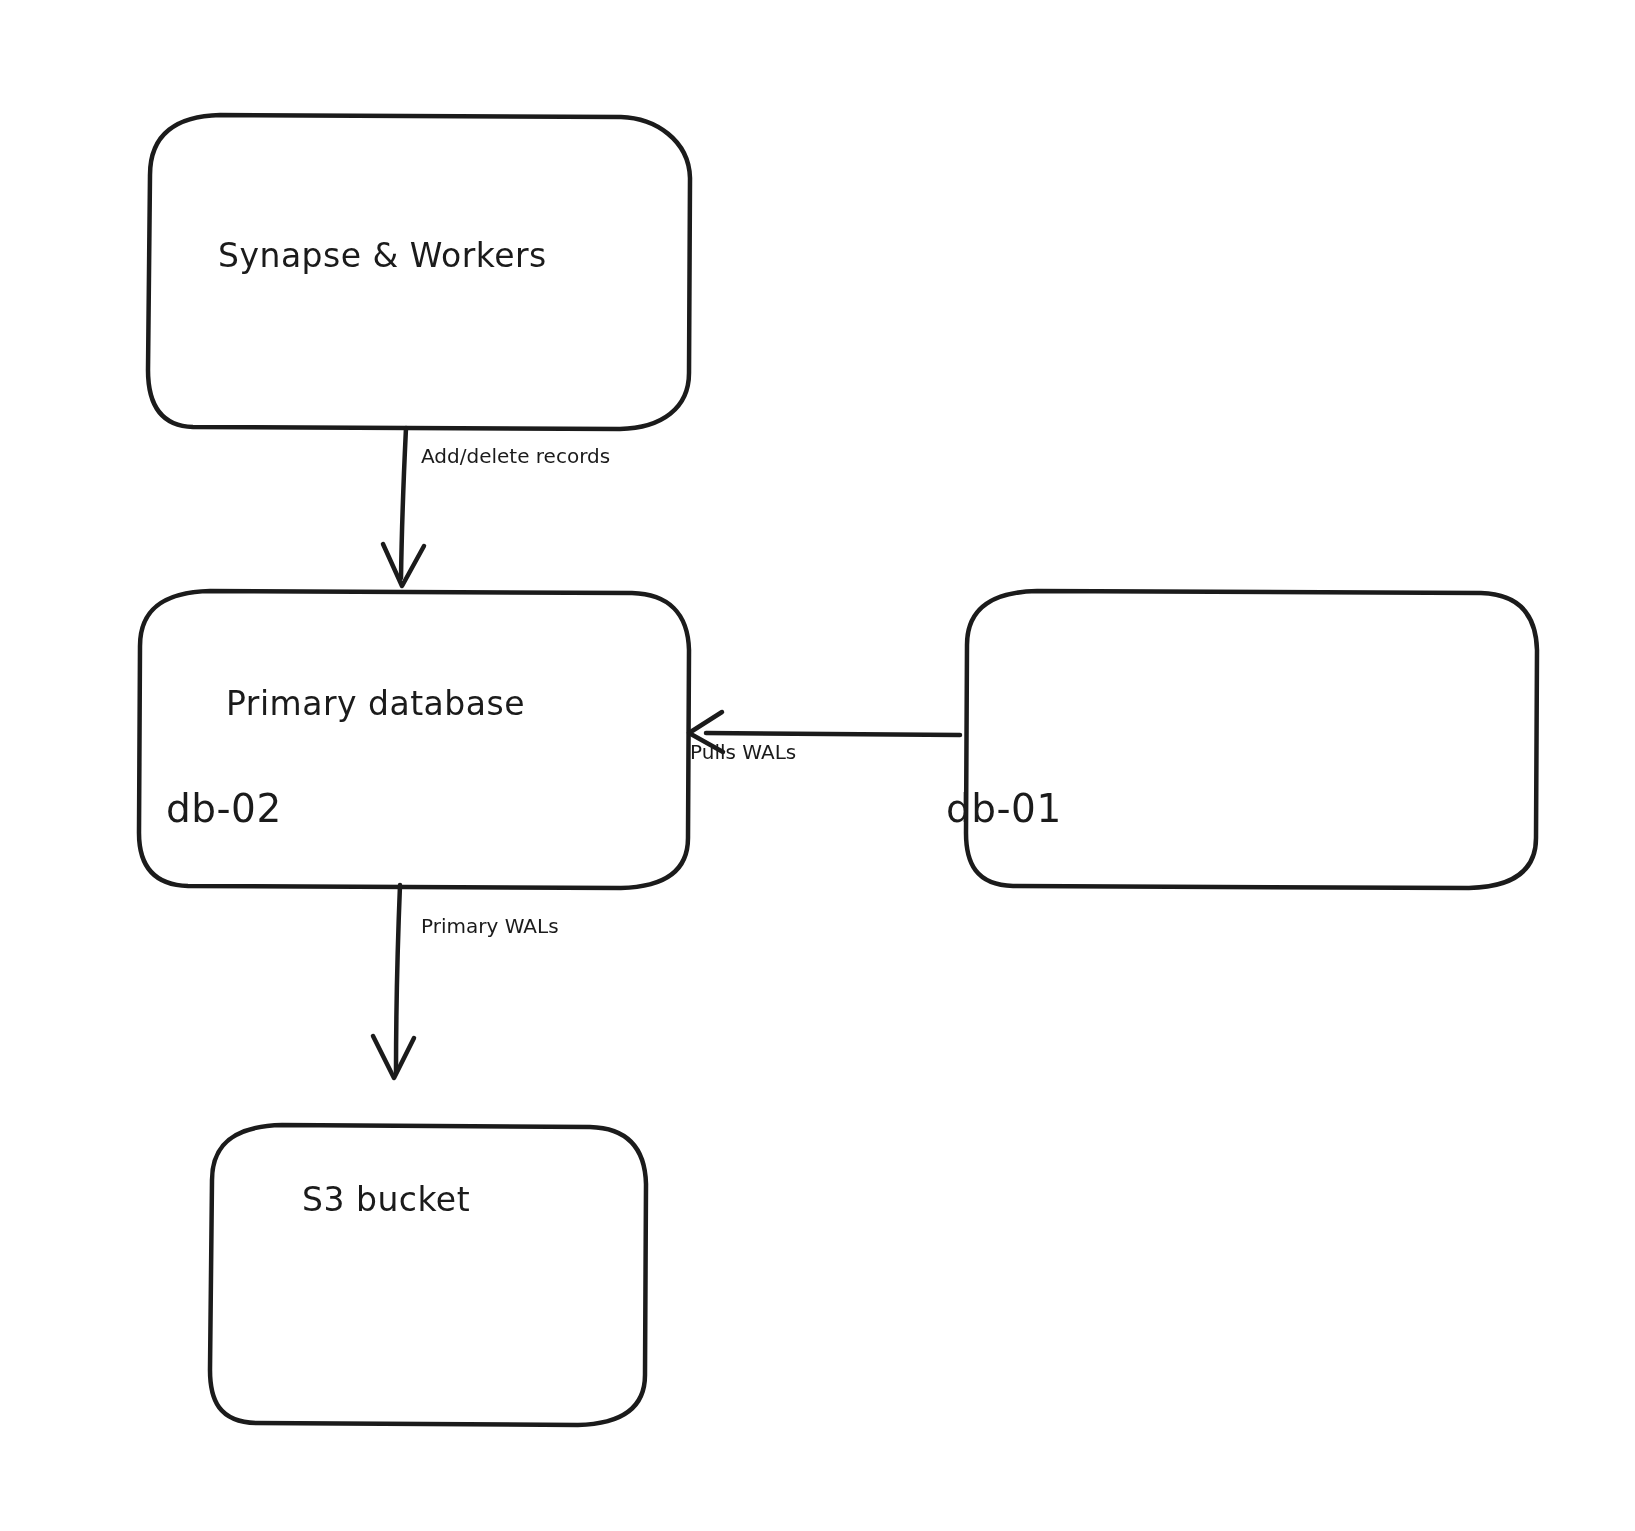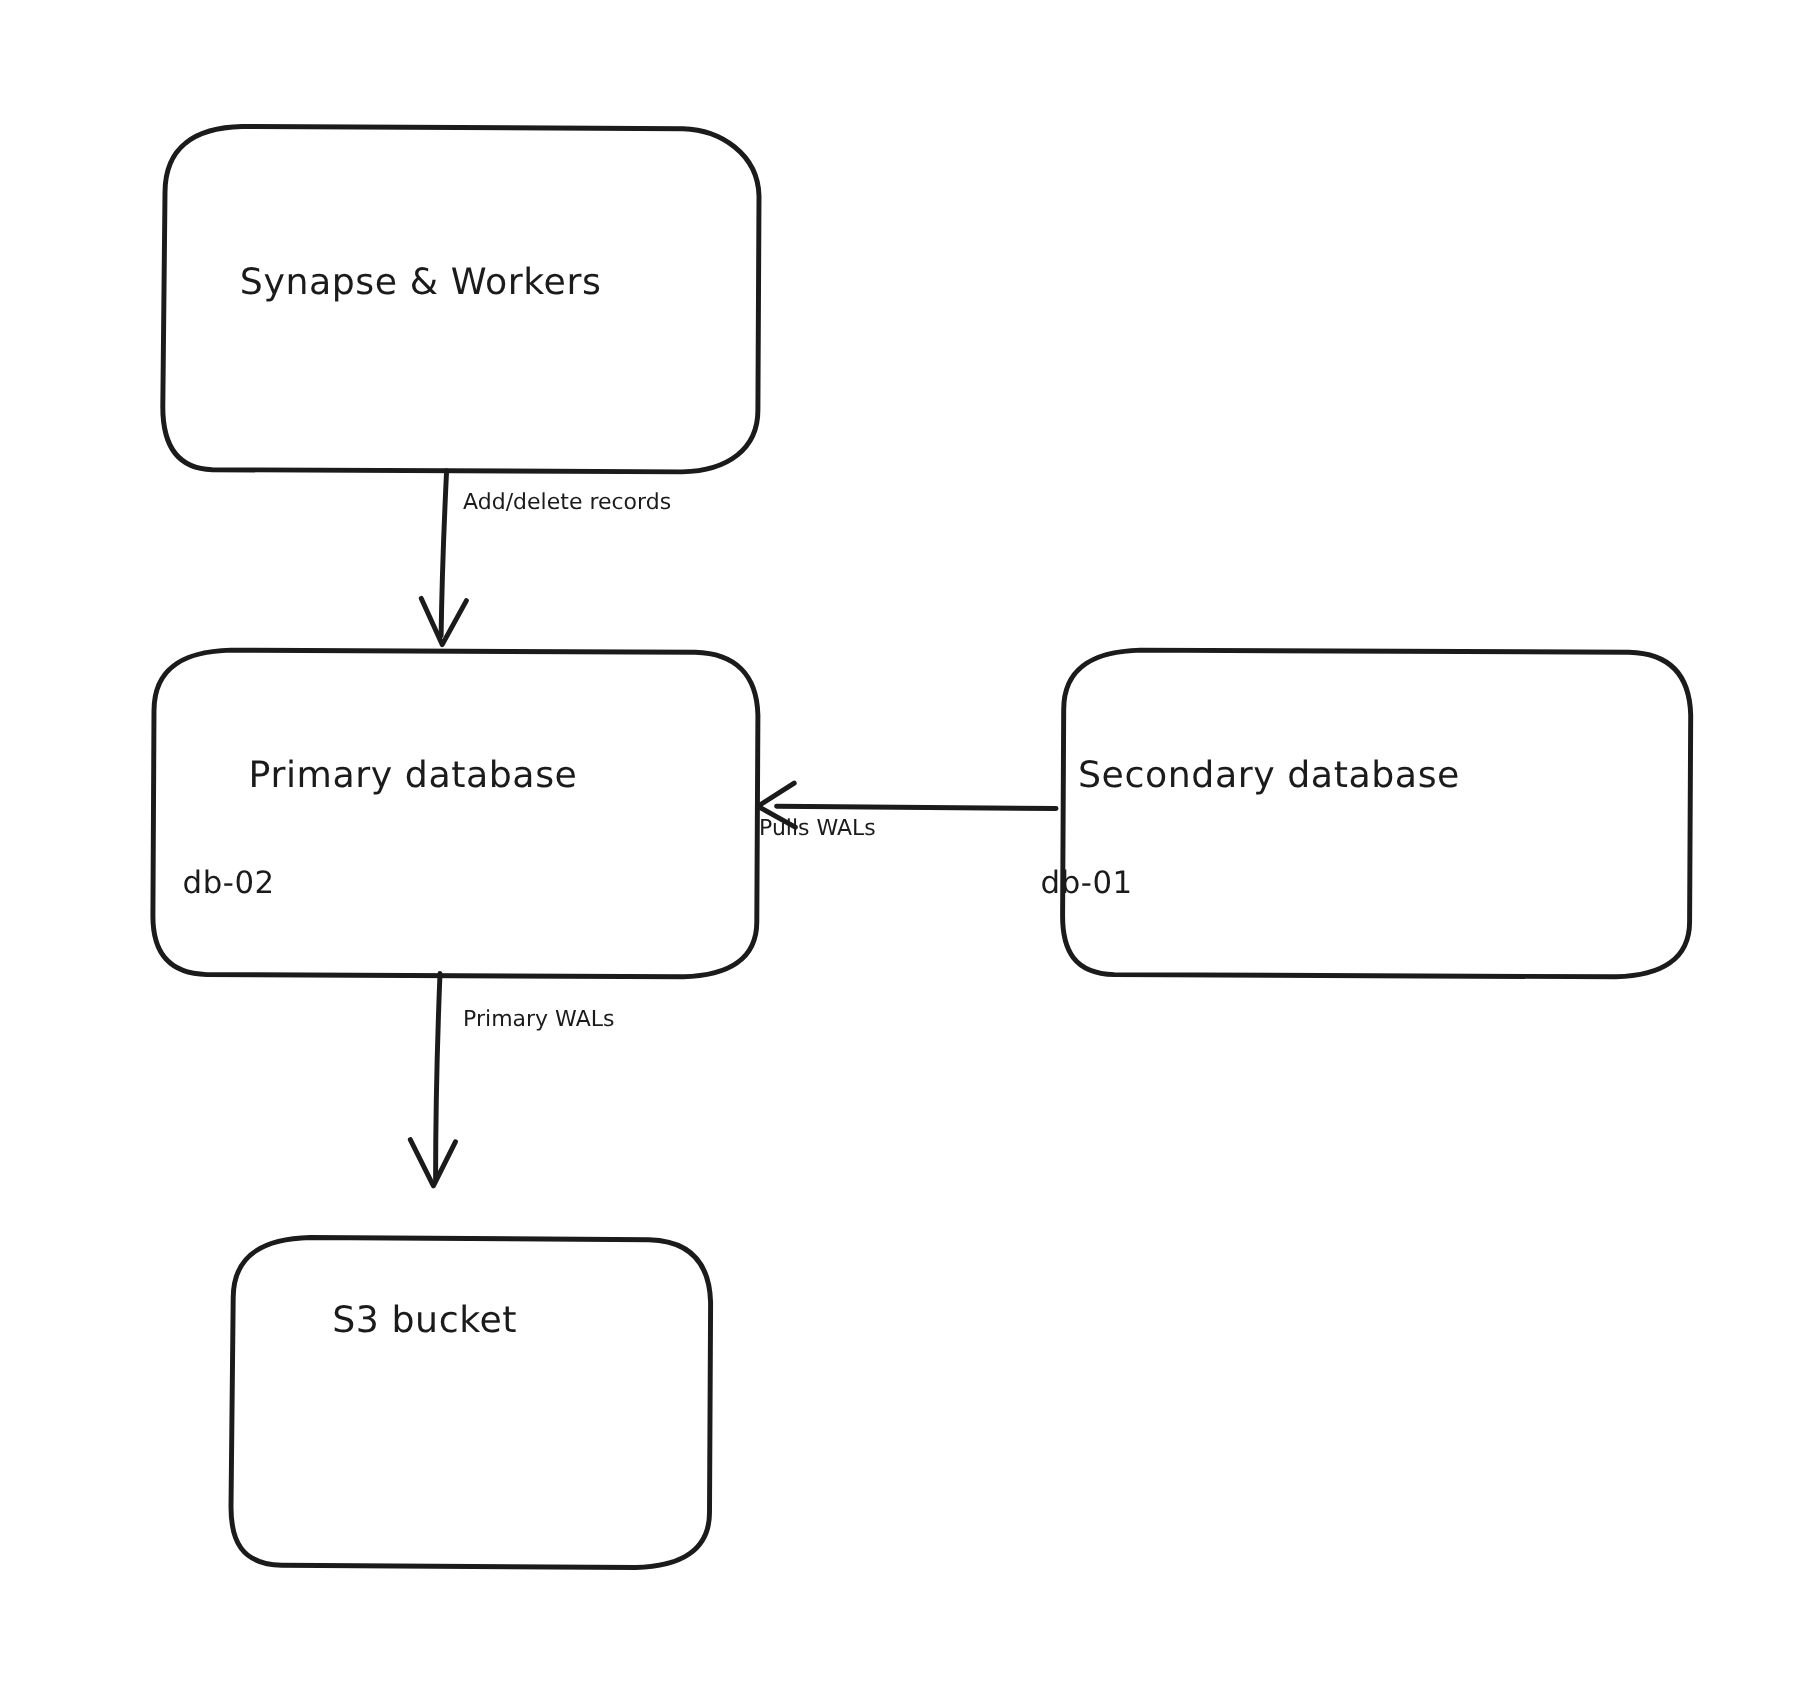--- a/index.html
+++ b/index.html
@@ -32,21 +32,21 @@
     font-family: "DejaVu Sans", sans-serif;
     white-space: nowrap;
     pointer-events: none;
   }
   .node-title {
     font-size: 33px;
     letter-spacing: 0.5px;
     text-align: right;
   }
   .node-sub {
-    font-size: 28px;
+    font-size: 39px;
     letter-spacing: 0.5px;
   }
   .edge-label {
     position: absolute;
     color: #1b1b1b;
     font-size: 20px;
     font-family: "DejaVu Sans", sans-serif;
     white-space: nowrap;
     pointer-events: none;
   }
@@ -119,21 +119,20 @@
 
     <path d="M 400 885 C 398 935, 396 1000, 396 1072" fill="none" stroke="#1b1b1b" stroke-width="4.5" stroke-linecap="round"></path>
     <path d="M 373 1036 L 394 1078 L 414 1038" fill="none" stroke="#1b1b1b" stroke-width="4.5" stroke-linecap="round" stroke-linejoin="round"></path>
   </svg>
 
   <div class="node-label node-title" id="label-synapse-title">Synapse &amp; Workers</div>
 
   <div class="node-label node-title" id="label-primary-title">Primary database</div>
   <div class="node-label node-sub" id="label-primary-sub">db-02</div>
 
-  <div class="node-label node-title" id="label-secondary-title">Secondary database</div>
   <div class="node-label node-sub" id="label-secondary-sub">db-01</div>
 
   <div class="node-label node-title" id="label-s3-title">S3 bucket</div>
 
   <div class="edge-label" id="label-edge-add">Add/delete records</div>
 
   <div class="edge-label" id="label-edge-pulls">Pulls WALs</div>
 
   <div class="edge-label" id="label-edge-pushes">Primary WALs</div>
 

